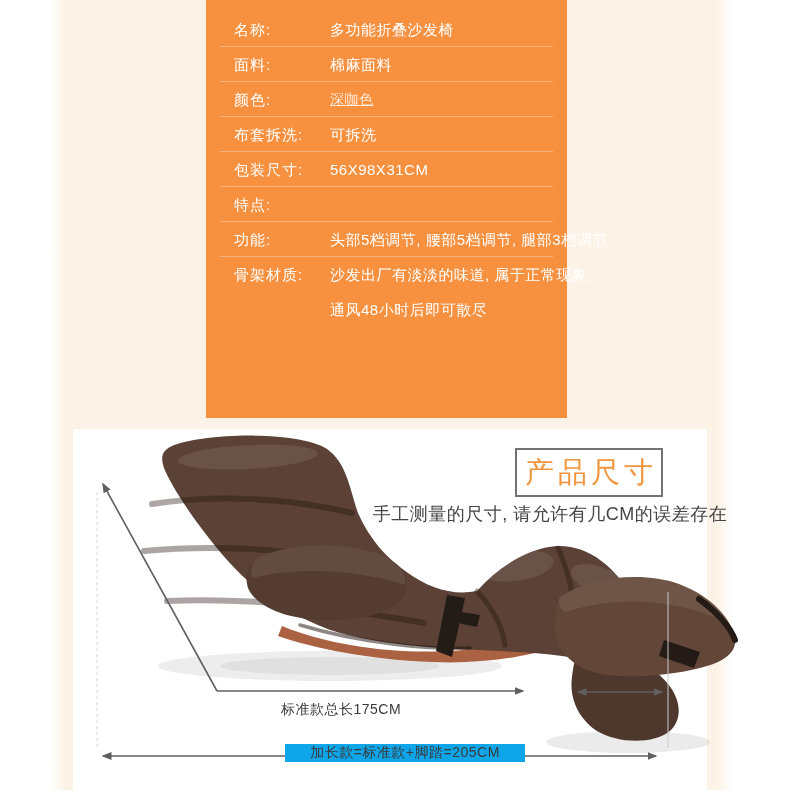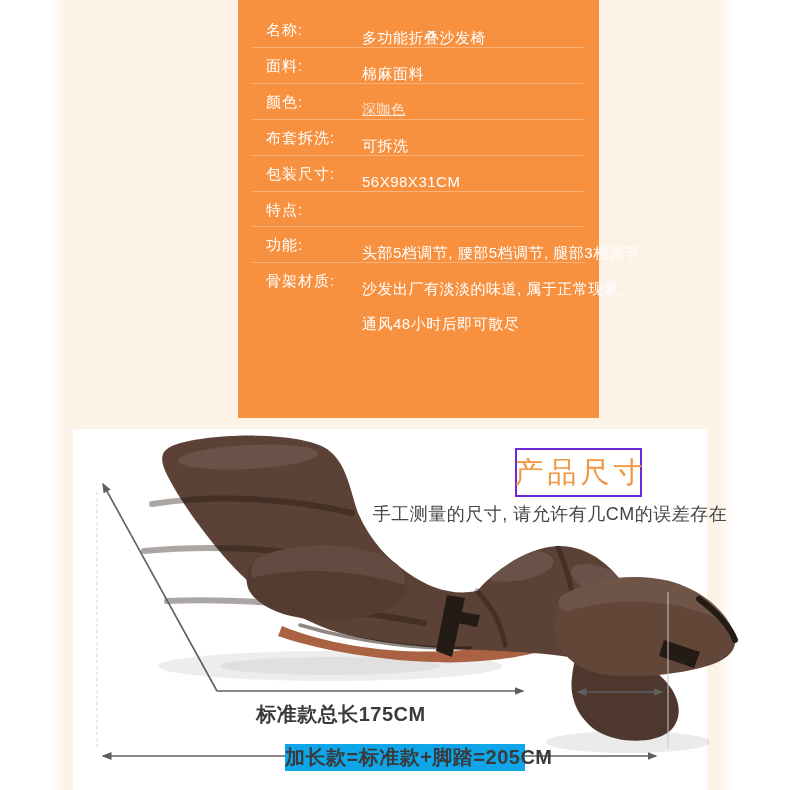--- a/index.html
+++ b/index.html
@@ -14,64 +14,64 @@
 
   
   .cream-band {
     position:absolute; left:50px; top:0; width:683px; height:790px;
     background:linear-gradient(90deg, rgba(253,242,230,0) 0%, #fdf2e6 2.5%, #fdf2e6 97.5%, rgba(253,242,230,0) 100%);
     z-index:0;
   }
 
   
   .spec-panel {
-    position:absolute; left:238px; top:0; width:361px; height:418px;
+    position:absolute; left:206px; top:0; width:361px; height:418px;
     background:#f79140; z-index:2;
     padding:12px 14px 16px 14px;
   }
   .spec-row {
     display:flex; align-items:flex-start;
     min-height:35px; padding:8px 4px 0 14px;
     color:#ffffff; font-size:15px; line-height:19px;
   }
   .spec-row.divider { border-bottom:1px solid rgba(255,255,255,0.30); }
   .spec-label { width:96px; flex:0 0 96px; letter-spacing:1px; }
-  .spec-value { flex:1; letter-spacing:0.5px; white-space:nowrap;margin-top:8px; }
+  .spec-value { flex:1; letter-spacing:0.5px; white-space:nowrap; }
   .spec-value.muted { color:rgba(255,255,255,0.78); font-size:14px;text-decoration:underline; }
 
   
   .figure-box {
     position:absolute; left:73px; top:429px; width:634px; height:361px;
     background:#ffffff; z-index:1;
   }
 
   
   .artwork {
     position:absolute; left:0; top:0; width:790px; height:790px; z-index:3;
     pointer-events:none;
   }
 
   
   .dim-title-box {
-    position:absolute; left:515px; top:448px; width:127px; height:49px;
-    border:2px solid #6d28d9; background:#ffffff;
+    position:absolute; left:515px; top:448px; width:148px; height:49px;
+    border:2px solid #737373; background:#ffffff;
     display:flex; align-items:center; justify-content:center;
     z-index:4;
   }
   .dim-title {
     color:#f1953e; font-size:29px; letter-spacing:4px; font-weight:400;
     white-space:nowrap; padding-left:4px;
   }
   .dim-note {
     position:absolute; left:370px; top:502px; width:360px; text-align:center;
     color:#454545; font-size:18px; font-weight:400; letter-spacing:0.5px;
     z-index:4; white-space:nowrap;
   }
   .measure-label {
-    position:absolute; z-index:4; color:#3a3a3a; font-size:20px; font-weight:700;
+    position:absolute; z-index:4; color:#3a3a3a; font-size:14px; font-weight:400;
     text-align:center; white-space:nowrap; letter-spacing:0.5px;
   }
   .label-standard { left:241px; top:701px; width:200px; }
   .label-foot     { left:554px; top:701px; width:132px; }
   .label-extended { left:285px; top:744px; width:240px; background:#0ea5e9; }
 </style>
 </head>
 <body>
 
 <div id="page">

